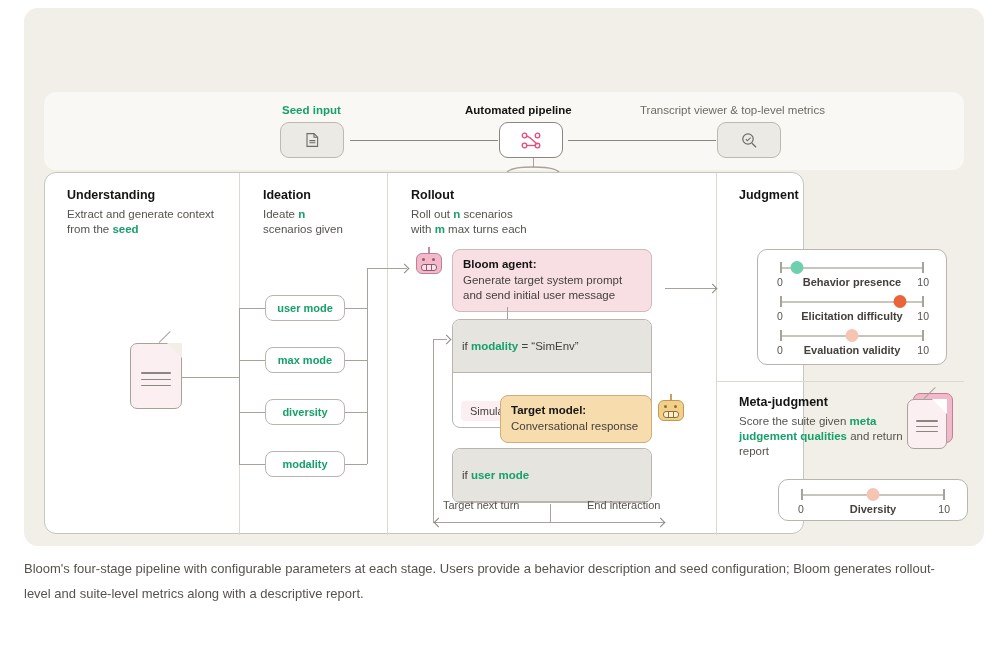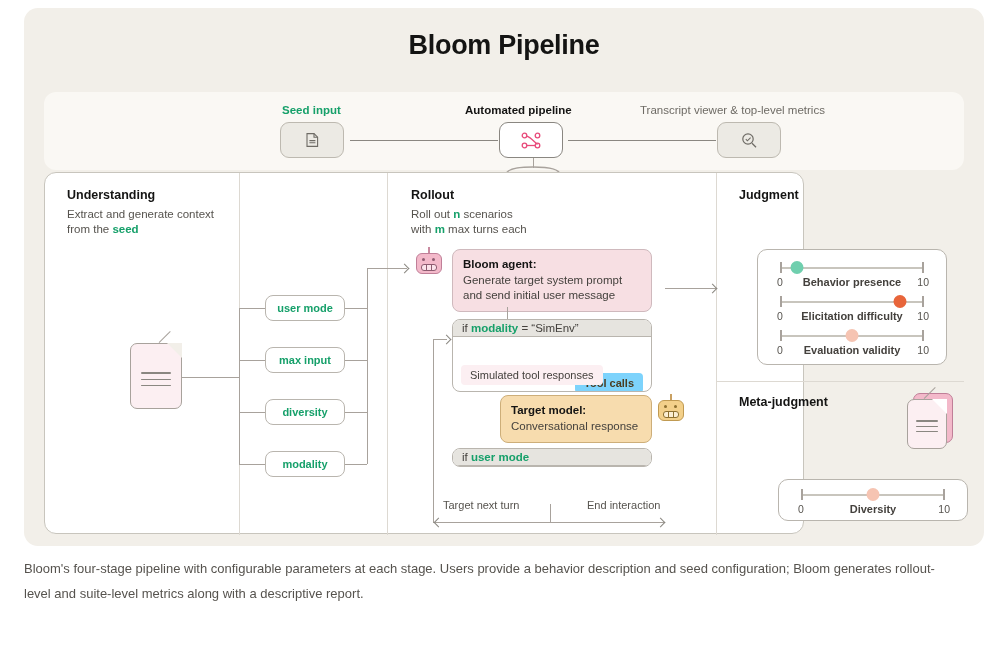--- a/index.html
+++ b/index.html
@@ -88,21 +88,21 @@
   .card-pink{background:#f7dfe3;border:1.2px solid #cfb9bd;padding:8px 10px;}
   .card-amber{background:#f7dcae;border:1.2px solid #cdae79;padding:8px 10px;}
   .card-title{font-size:11.5px;font-weight:bold;color:#141413;margin-bottom:3px;}
   .card-body{font-size:11.5px;color:#44413d;line-height:15px;}
 
   .cond{
     position:absolute;box-sizing:border-box;border:1.2px solid #b9b5ae;
     border-radius:8px;background:#ffffff;overflow:hidden;
   }
   .cond-head{
-    background:#e6e4df;font-size:11.5px;color:#44413d;padding:2px 9px;
+    background:#e6e4df;font-size:11.5px;color:#44413d;padding:20px 9px;
     border-bottom:1.2px solid #b9b5ae;
   }
   .cond-row{position:relative;height:26px;}
   .chip{
     position:absolute;border-radius:4px;font-size:11px;font-weight:bold;
     padding:4px 9px;white-space:nowrap;
   }
   .chip-amber{background:#7dd3fc;color:#4a3c22;margin-top:32px;}
   .chip-pink{background:#fceff2;color:#44413d;font-weight:normal;}
 
@@ -157,21 +157,20 @@
     position:absolute;left:24px;top:556px;width:920px;
     font-size:13px;color:#56534e;line-height:25px;
   }
 </style>
 </head>
 <body>
 
 <div class="page">
 
   <div class="outer-card">
-    <div class="title">Bloom Pipeline</div>
 
     <div class="band">
 
       <div class="node-label lbl-green" style="left:238px;top:12px;">Seed input</div>
       <div class="node dim" style="left:236px;top:30px;">
         <svg width="13" height="16" viewBox="0 0 13 16">
           <path d="M1 1.6h7l3.6 3.6v9.2H1z" fill="none" stroke="#6e6b65" stroke-width="1.1"></path>
           <path d="M8 1.6v3.6h3.6" fill="none" stroke="#6e6b65" stroke-width="1.1"></path>
           <path d="M3.4 8.6h6M3.4 10.8h6" stroke="#6e6b65" stroke-width="1.1"></path>
         </svg>
@@ -226,23 +225,27 @@
         <div class="fold"></div>
         <div class="fold2"></div>
         <div class="lines">
           <i style="width:30px;height:1.4px;margin-bottom:5px;"></i>
           <i style="width:30px;height:1.4px;margin-bottom:5px;"></i>
           <i style="width:30px;height:1.4px;"></i>
         </div>
       </div>
       <div class="ln lnh" style="left:137px;top:204px;width:57px;"></div>
 
+      <div class="col-head" style="left:218px;top:15px;width:115px;">
+        <div class="col-title">Ideation</div>
+        <div class="col-desc"><span>Ideate </span><span class="g">n</span><br><span>scenarios given</span></div>
+      </div>
 
       <div class="pill" style="left:220px;top:122px;width:80px;">user mode</div>
-      <div class="pill" style="left:220px;top:174px;width:80px;">max input</div>
+      <div class="pill" style="left:220px;top:174px;width:80px;">max mode</div>
       <div class="pill" style="left:220px;top:226px;width:80px;">diversity</div>
       <div class="pill" style="left:220px;top:278px;width:80px;">modality</div>
 
       <div class="ln lnv" style="left:194px;top:135px;height:156px;"></div>
       <div class="ln lnh" style="left:194px;top:135px;width:26px;"></div>
       <div class="ln lnh" style="left:194px;top:187px;width:26px;"></div>
       <div class="ln lnh" style="left:194px;top:239px;width:26px;"></div>
       <div class="ln lnh" style="left:194px;top:291px;width:26px;"></div>
 
       <div class="ln lnv" style="left:322px;top:95px;height:196px;"></div>
@@ -350,20 +353,21 @@
           <div class="scap" style="right:22px;"></div>
           <div class="sdot" id="jd2" style="left: calc(50% + 0px); background: rgb(246, 196, 178);"></div>
           <div class="smin" style="left:19px;">0</div>
           <div class="smax" style="right:17px;">10</div>
           <div class="slabel">Evaluation validity</div>
         </div>
       </div>
 
       <div class="col-head" style="left:694px;top:222px;width:170px;">
         <div class="col-title">Meta-judgment</div>
+        <div class="col-desc"><span>Score the suite given </span><span class="g">meta judgement qualities</span><span> and return report</span></div>
       </div>
 
       <div style="position:absolute;left:862px;top:224px;">
         <div class="doc" style="left:6px;top:-4px;width:40px;height:50px;background:#f3b9ca;border-color:#c07f98;"></div>
         <div class="doc" style="left:0;top:2px;width:40px;height:50px;">
           <div class="fold" style="border-top-color:#ffffff;"></div>
           <div class="fold2"></div>
           <div class="lines">
             <i style="width:22px;height:1.3px;margin-bottom:4px;"></i>
             <i style="width:22px;height:1.3px;margin-bottom:4px;"></i>

